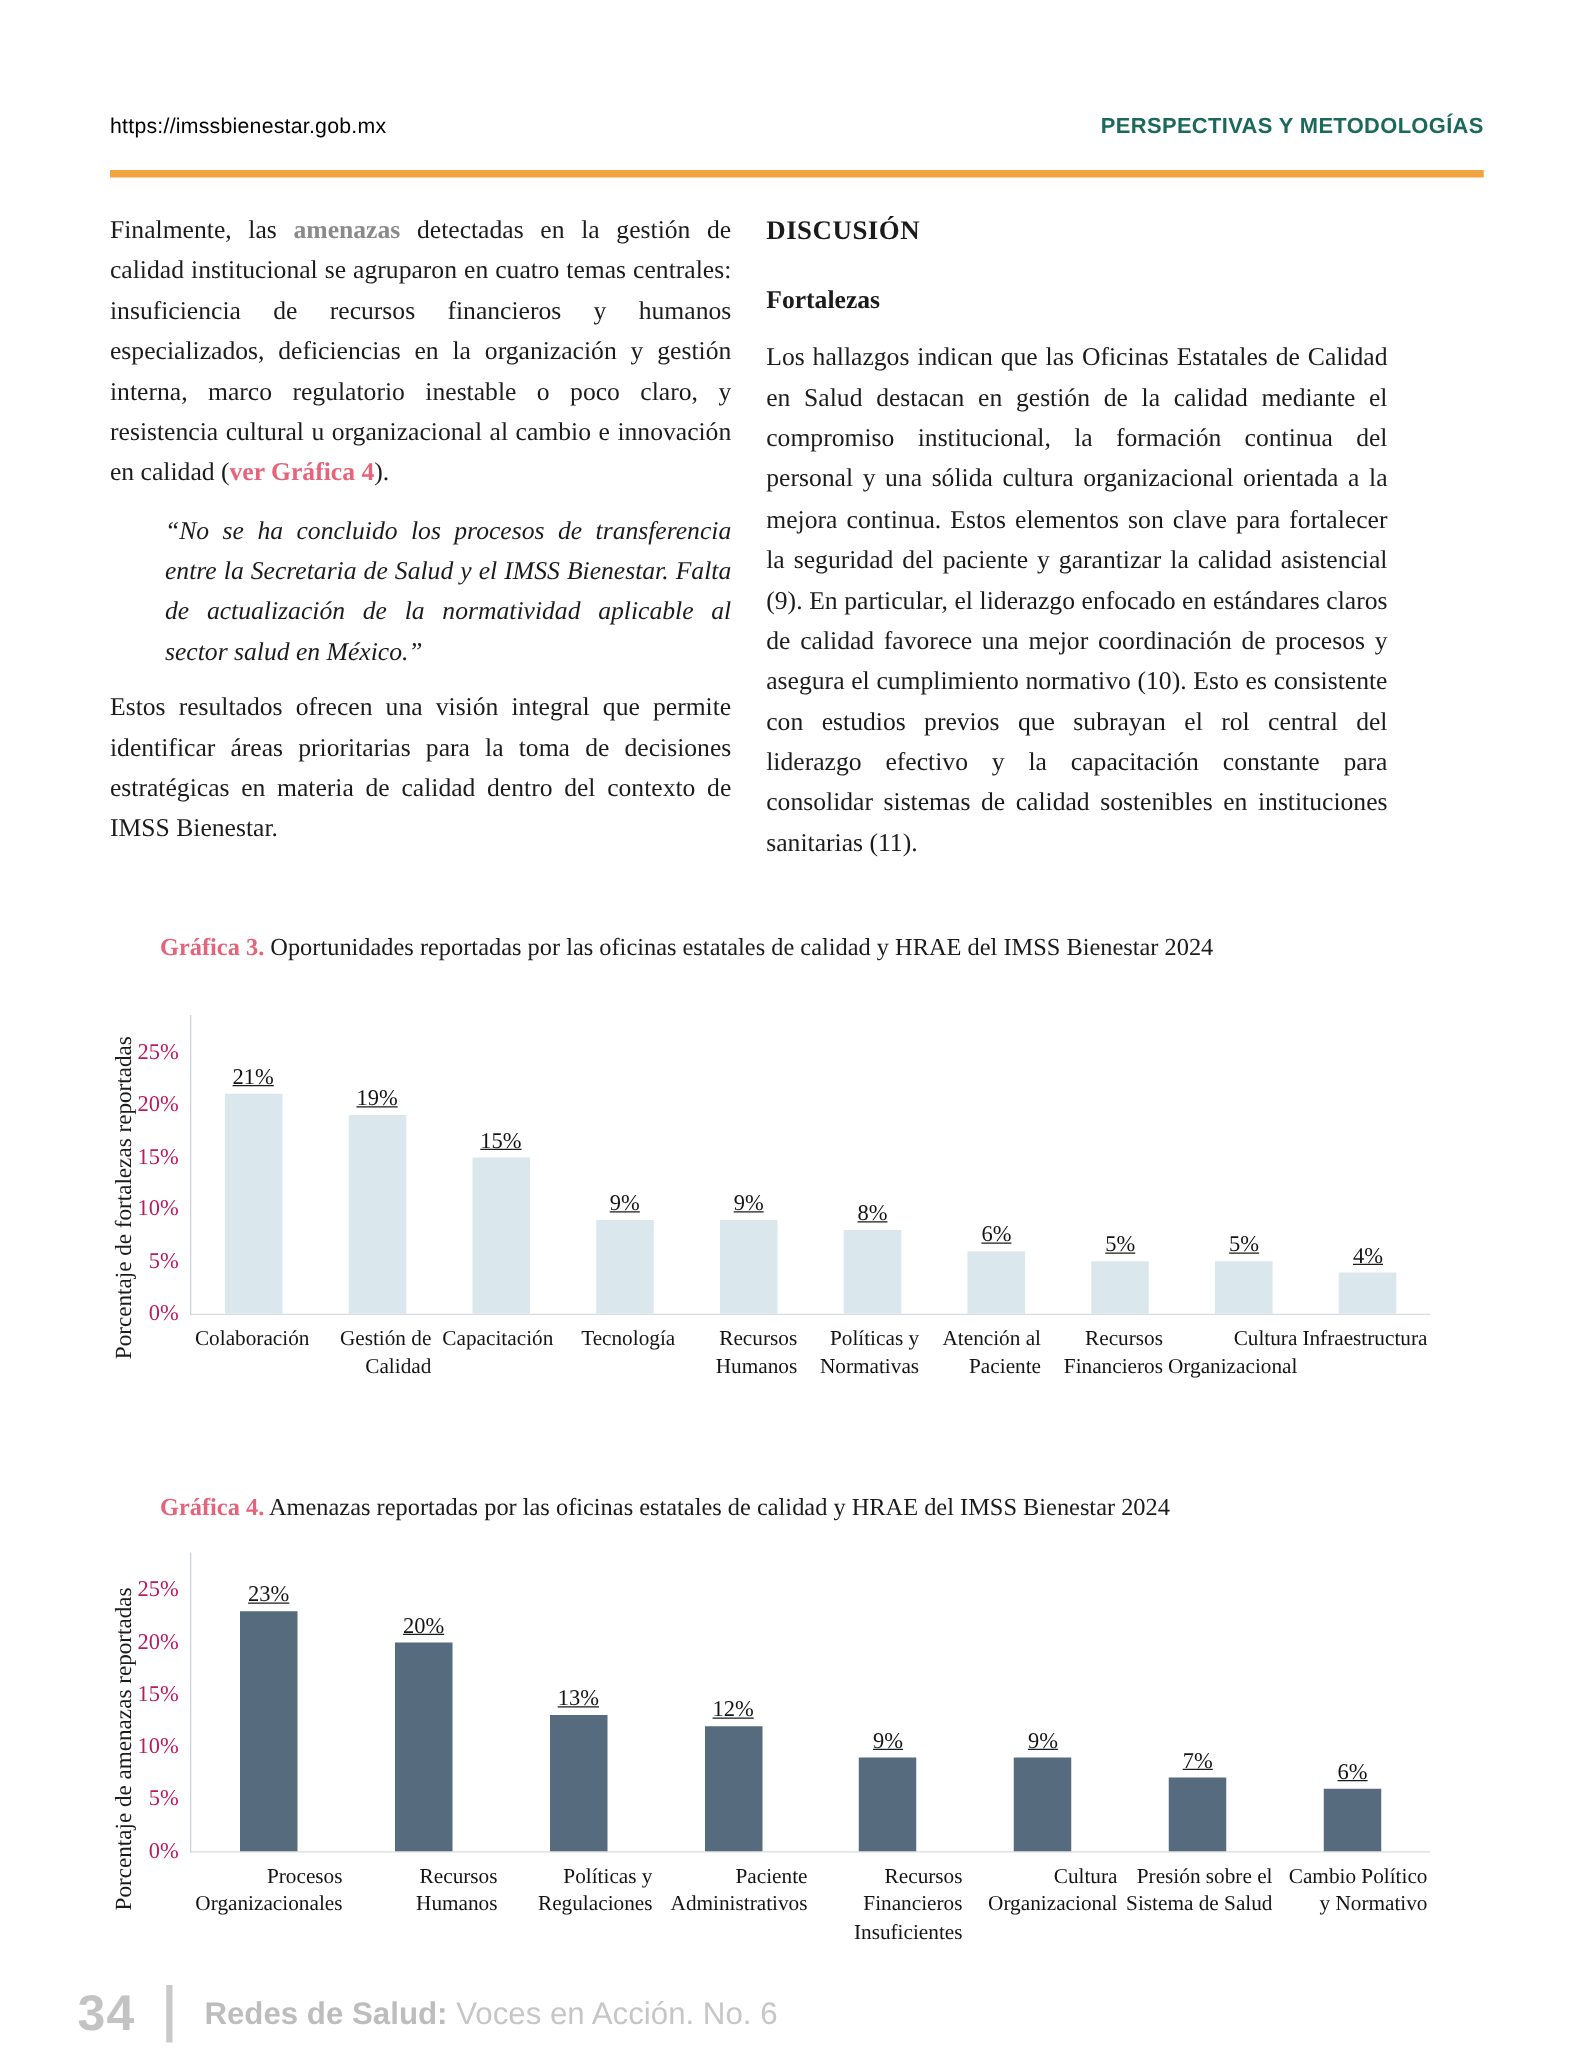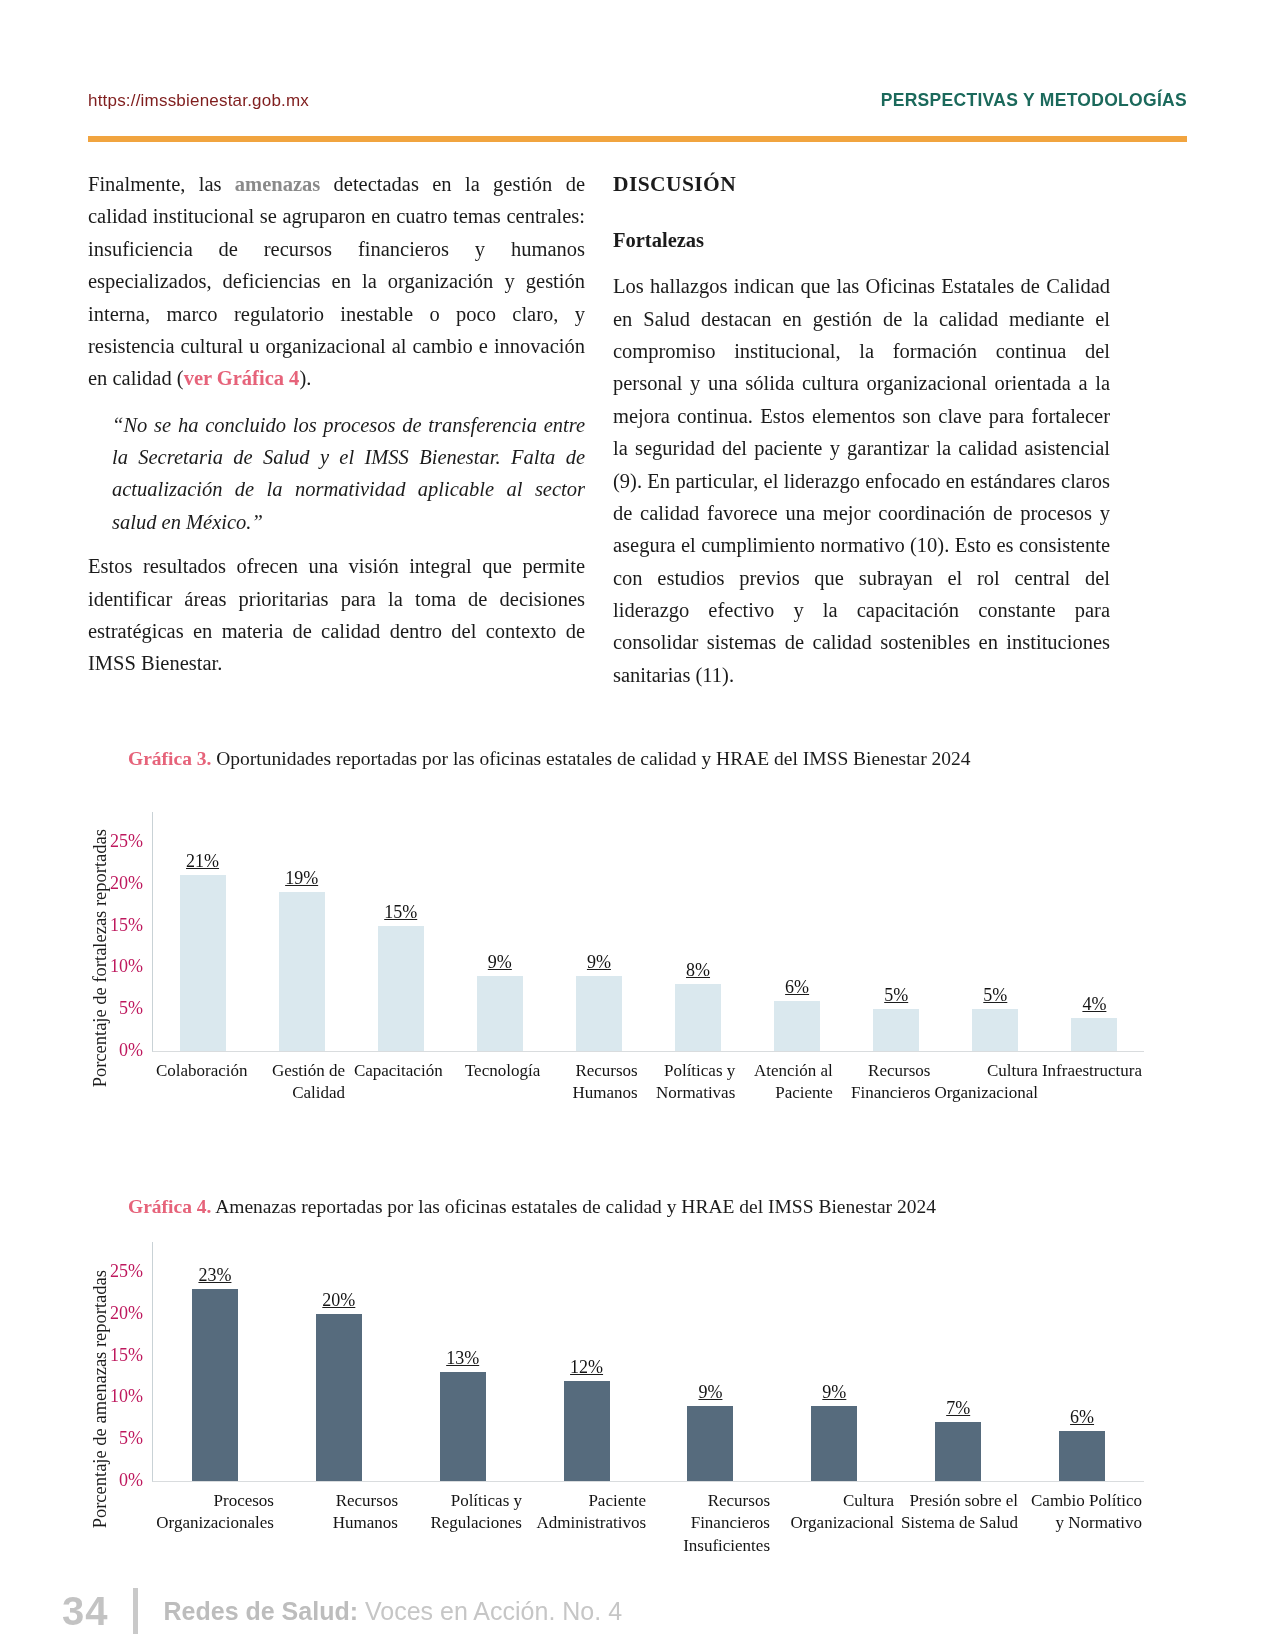--- a/index.html
+++ b/index.html
@@ -6,33 +6,33 @@
   html,body { background:#ffffff; }
   .page {
     position:relative; width:1275px; height:1650px; background:#ffffff;
     font-family:"Liberation Serif", serif; color:#1b1b1b; overflow:hidden;
   }
 
   
   .header { position:absolute; left:88px; right:88px; top:90px;
     display:flex; justify-content:space-between; align-items:baseline;
     font-family:"Liberation Sans", sans-serif; }
-  .header-url { color:#7f1d1d; font-size:17px; letter-spacing:0.2px; }
+  .header-url { color:#000000; font-size:17px; letter-spacing:0.2px; }
   .header-section { color:#1b695b; font-weight:bold; font-size:17.5px;
     letter-spacing:0.3px; font-stretch:condensed; }
   .rule { position:absolute; left:88px; right:88px; top:136px; height:6px; }
 
   
   .columns { position:absolute; left:88px; top:168px; width:1027px;
     display:flex; gap:28px; }
   .col { width:497px; font-size:20.5px; line-height:1.58; text-align:justify; }
   .col p { margin-bottom:12px; }
   .bold-gray { font-weight:bold; color:#8a8a8a; }
   .xref { font-weight:bold; text-decoration:none; }
-  .quote { font-style:italic; margin:14px 0 14px 24px; text-align:justify; }
+  .quote { font-style:italic; margin:14px 0 14px 44px; text-align:justify; }
   .h-discusion { font-size:21.5px; font-weight:bold; letter-spacing:0.4px; margin-bottom:22px; }
   .h-fortalezas { font-size:20.5px; font-weight:bold; margin-bottom:14px; }
 
   
   .caption { position:absolute; left:88px; width:1060px; font-size:19.5px; }
   .caption-label { font-weight:bold;margin-left:40px; }
 
   
   .chart { position:absolute; left:88px; width:1056px; display:flex; }
   .ylabel-wrap { width:24px; display:flex; align-items:center; justify-content:center; }
@@ -217,16 +217,16 @@
           <span class="xlabel">Cultura Organizacional</span>
           <span class="xlabel">Presión sobre el Sistema de Salud</span>
           <span class="xlabel">Cambio Político y Normativo</span>
         </div>
     </div>
   </div>
 
   <div class="footer">
     <span class="page-num">34</span>
     <span class="footer-sep"></span>
-    <span class="journal"><b>Redes de Salud:</b><span> Voces en Acción. No. 4</span></span>
+    <span class="journal"><b>Redes de Salud:</b><span> Voces en Acción. No. 6</span></span>
   </div>
 
 </div>
 
 </body></html>

